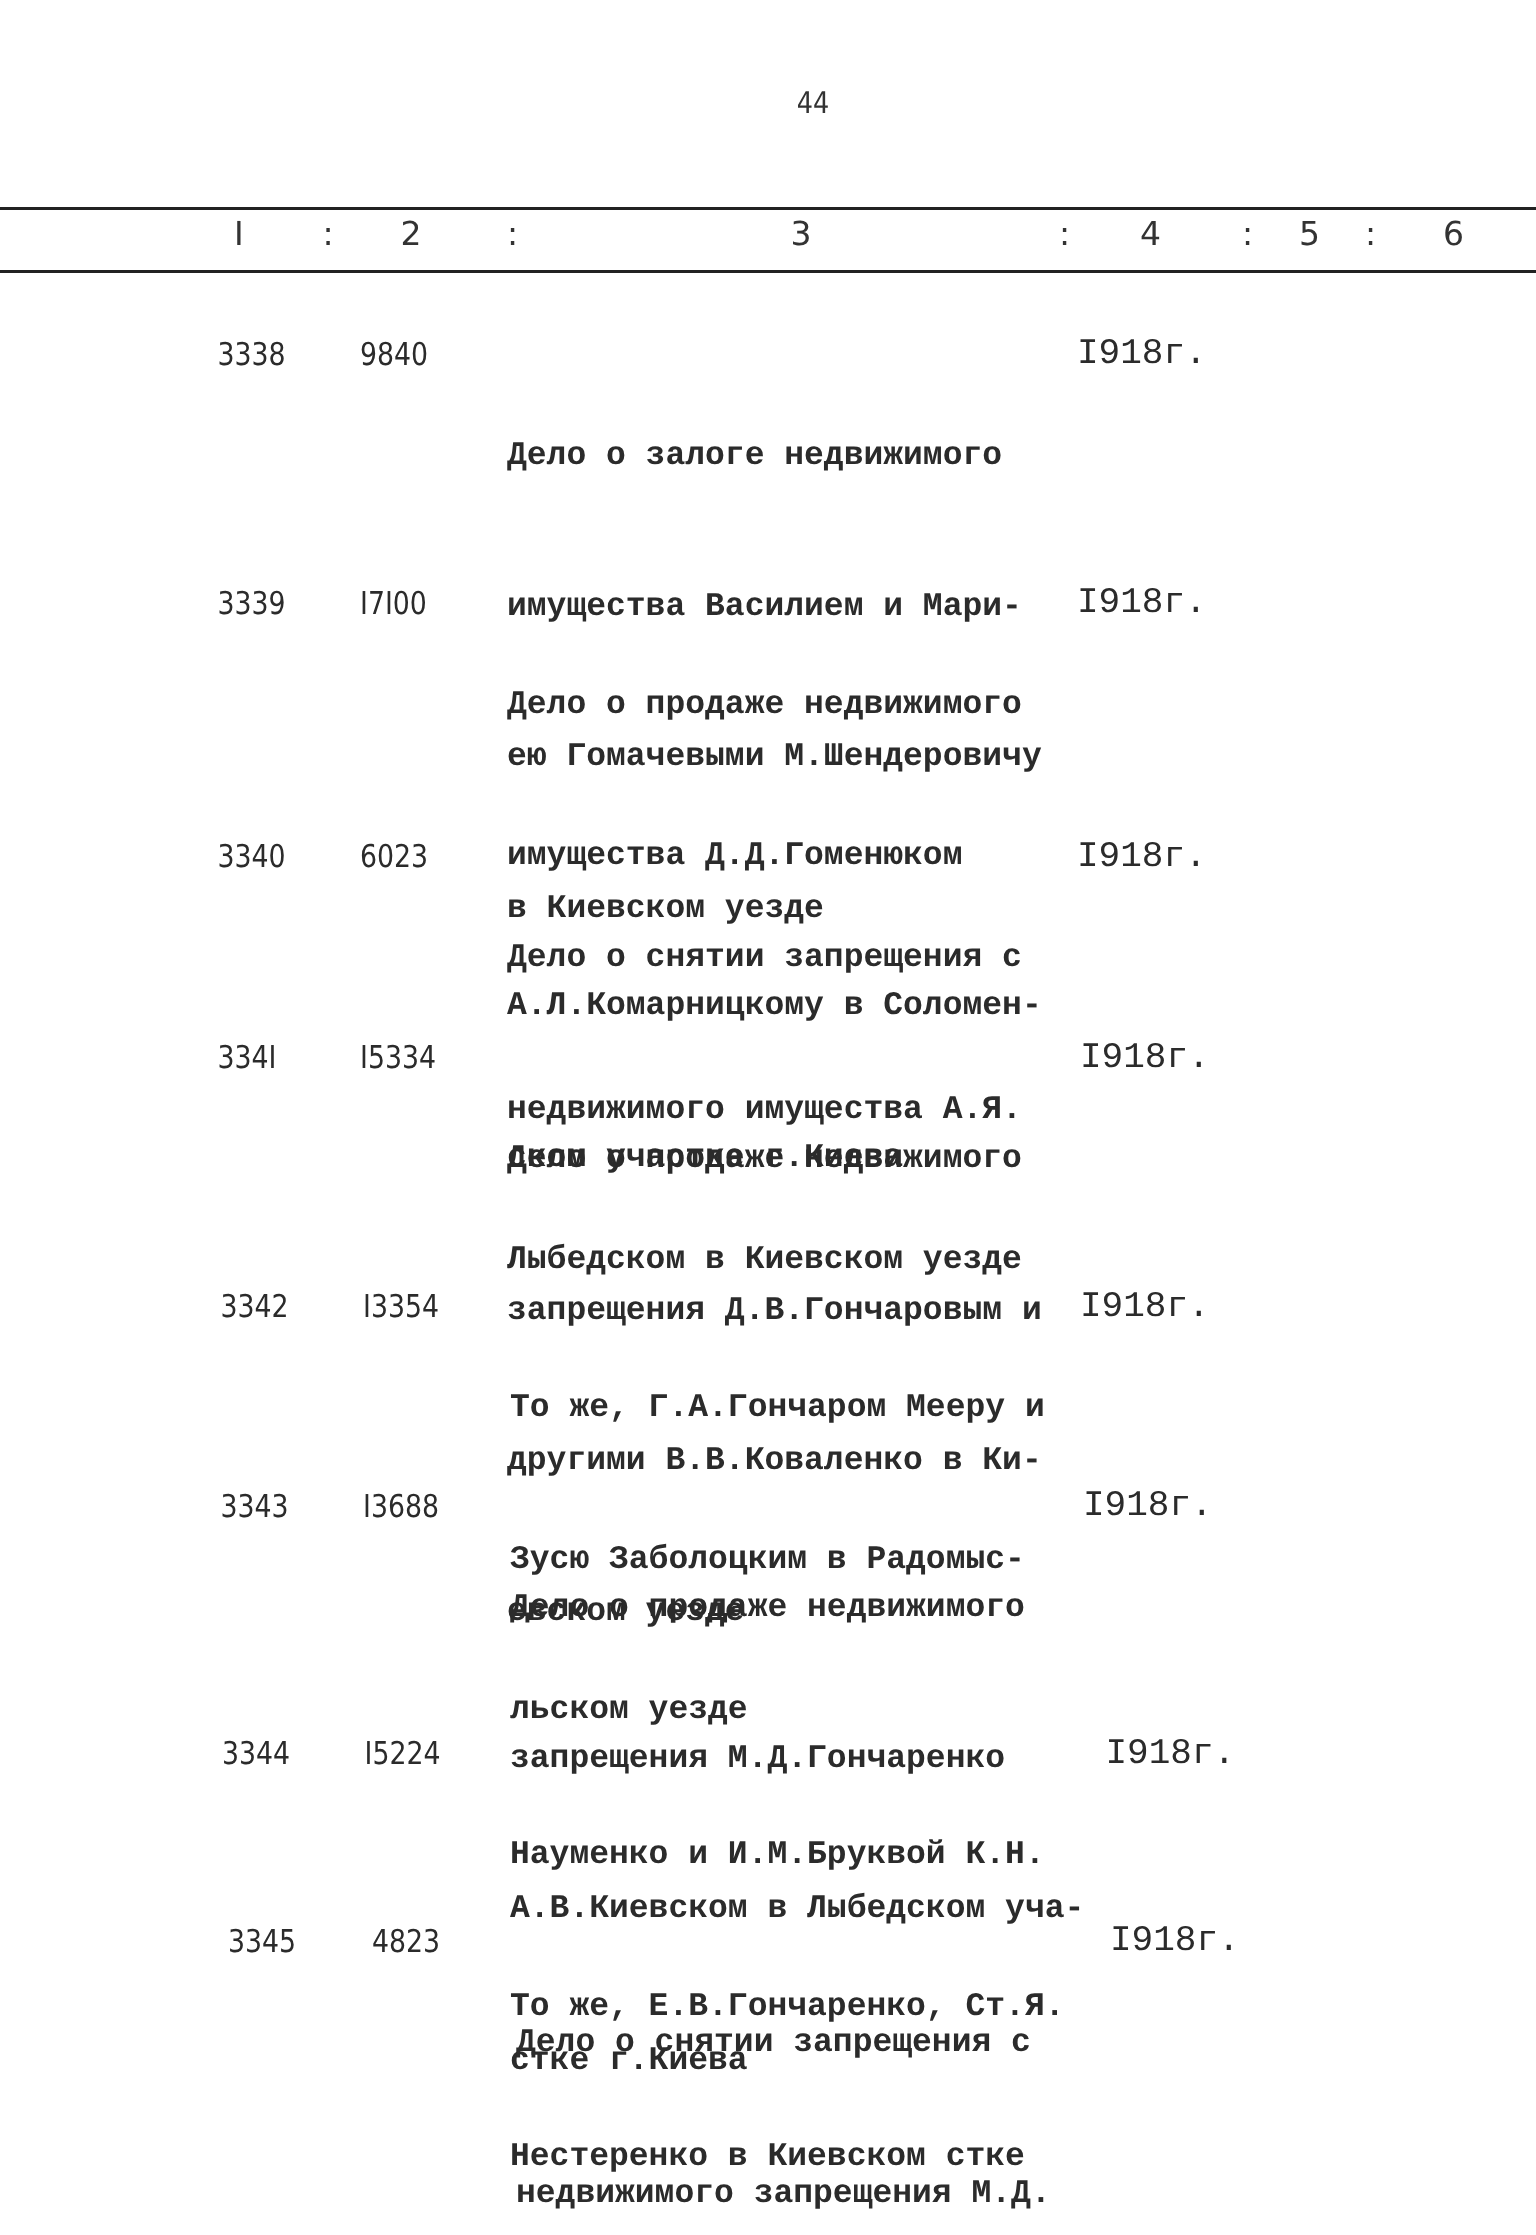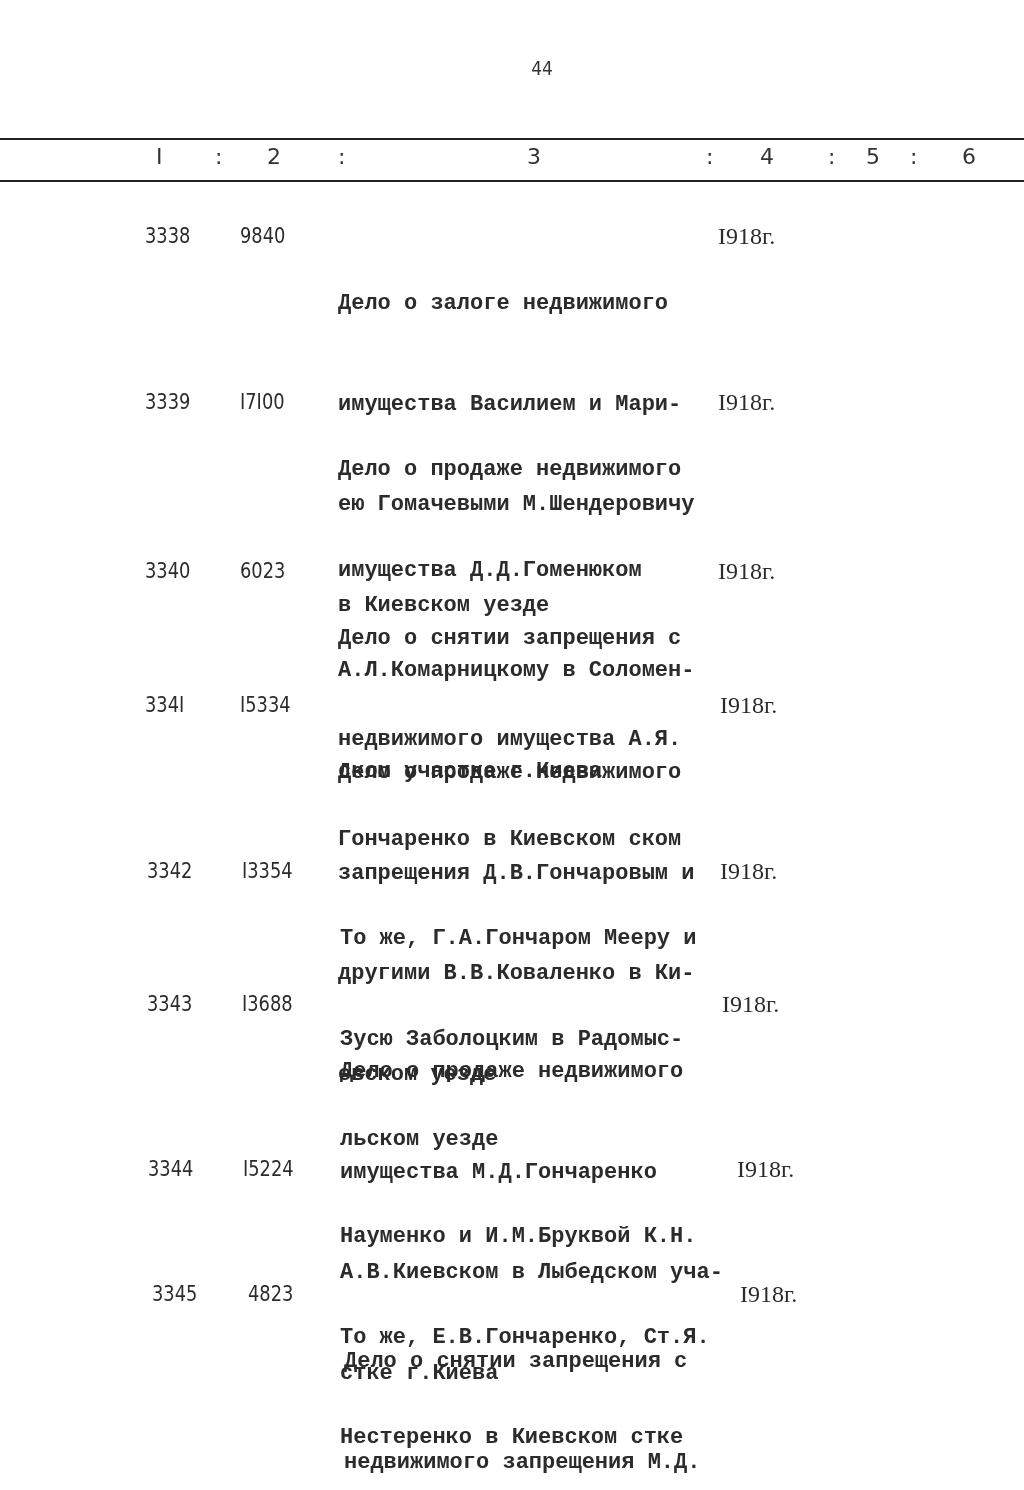--- a/index.html
+++ b/index.html
@@ -21,21 +21,21 @@
     }
     .header-row span { position: absolute; top: 0; }
     .entry { position: absolute; left: 0; width: 1024px; }
     .cell {
       position: absolute; top: 0;
       font-family: "Liberation Mono", "DejaVu Sans Mono", monospace;
       font-size: 22px; line-height: 33.5px; color: #2b2b2b; white-space: pre;
     }
     .num { font-family: "DejaVu Sans", sans-serif; font-size: 21px; transform: scaleX(0.85); transform-origin: left top; }
     .title-line { display: block; font-weight: bold; }
-    .year { font-family: Liberation Serif, serif; font-size: 24px; }
+    .year { font-family: Liberation Mono, monospace; font-size: 24px; }
   </style>
 </head>
 <body>
 
 <div class="page-number">44</div>
 
 <div class="rule top"></div>
 <div class="header-row">
   <span style="left:156px">I</span>
   <span style="left:215px">:</span>
@@ -74,21 +74,21 @@
   </div>
   <span class="cell year" style="left:718px">I918г.</span>
 </div>
 
 <div class="entry" style="top:555px">
   <span class="cell num" style="left:145px">3340</span>
   <span class="cell num" style="left:240px">6023</span>
   <div class="cell" style="left:338px">
     <span class="title-line">Дело о снятии запрещения с</span>
     <span class="title-line">недвижимого имущества А.Я.</span>
-    <span class="title-line">Гончаренко в Киевском ском</span>
+    <span class="title-line">Лыбедском в Киевском уезде</span>
   </div>
   <span class="cell year" style="left:718px">I918г.</span>
 </div>
 
 <div class="entry" style="top:689px">
   <span class="cell num" style="left:145px">334I</span>
   <span class="cell num" style="left:240px">I5334</span>
   <div class="cell" style="left:338px">
     <span class="title-line">Дело о продаже недвижимого</span>
     <span class="title-line">запрещения Д.В.Гончаровым и</span>
@@ -107,21 +107,21 @@
     <span class="title-line">льском уезде</span>
   </div>
   <span class="cell year" style="left:720px">I918г.</span>
 </div>
 
 <div class="entry" style="top:988px">
   <span class="cell num" style="left:147px">3343</span>
   <span class="cell num" style="left:242px">I3688</span>
   <div class="cell" style="left:340px">
     <span class="title-line">Дело о продаже недвижимого</span>
-    <span class="title-line">имущества М.Д.Гончаренко</span>
+    <span class="title-line">запрещения М.Д.Гончаренко</span>
     <span class="title-line">А.В.Киевском в Лыбедском уча-</span>
     <span class="title-line">стке г.Киева</span>
   </div>
   <span class="cell year" style="left:722px">I918г.</span>
 </div>
 
 <div class="entry" style="top:1153px">
   <span class="cell num" style="left:148px">3344</span>
   <span class="cell num" style="left:243px">I5224</span>
   <div class="cell" style="left:340px">

